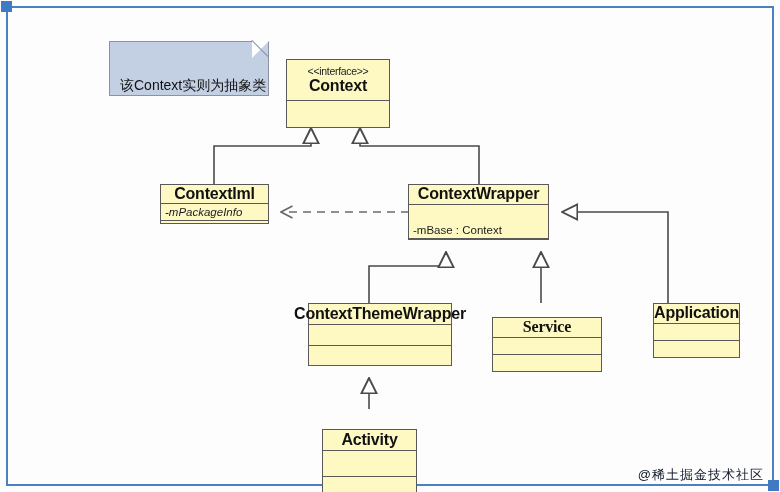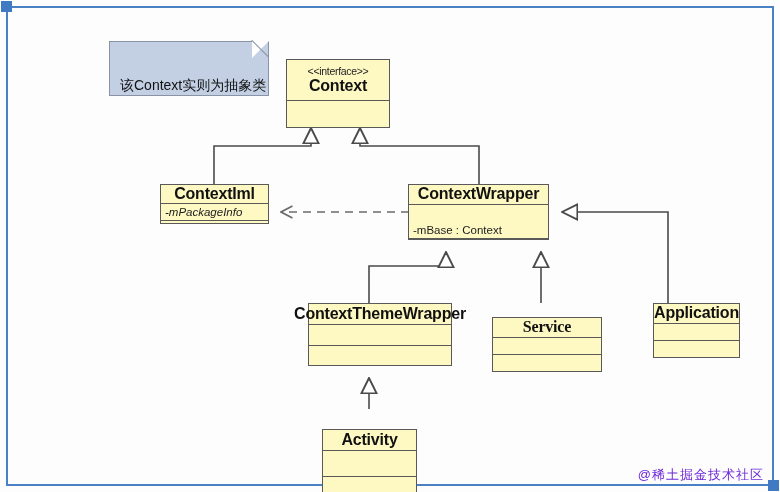--- a/index.html
+++ b/index.html
@@ -86,21 +86,21 @@
     right:-4px;top:6px;
     transform:rotate(45deg);
     transform-origin:center;
   }
 
   
   .watermark{
     position:absolute;
     right:16px;bottom:8px;
     font-size:13px;
-    color:#6d28d9;
+    color:#0f172a;
     letter-spacing:1px;
     white-space:nowrap;
   }
 </style>
 </head>
 <body>
 
 <div id="canvas">
 
   <div class="frame-line frame-top"></div>

